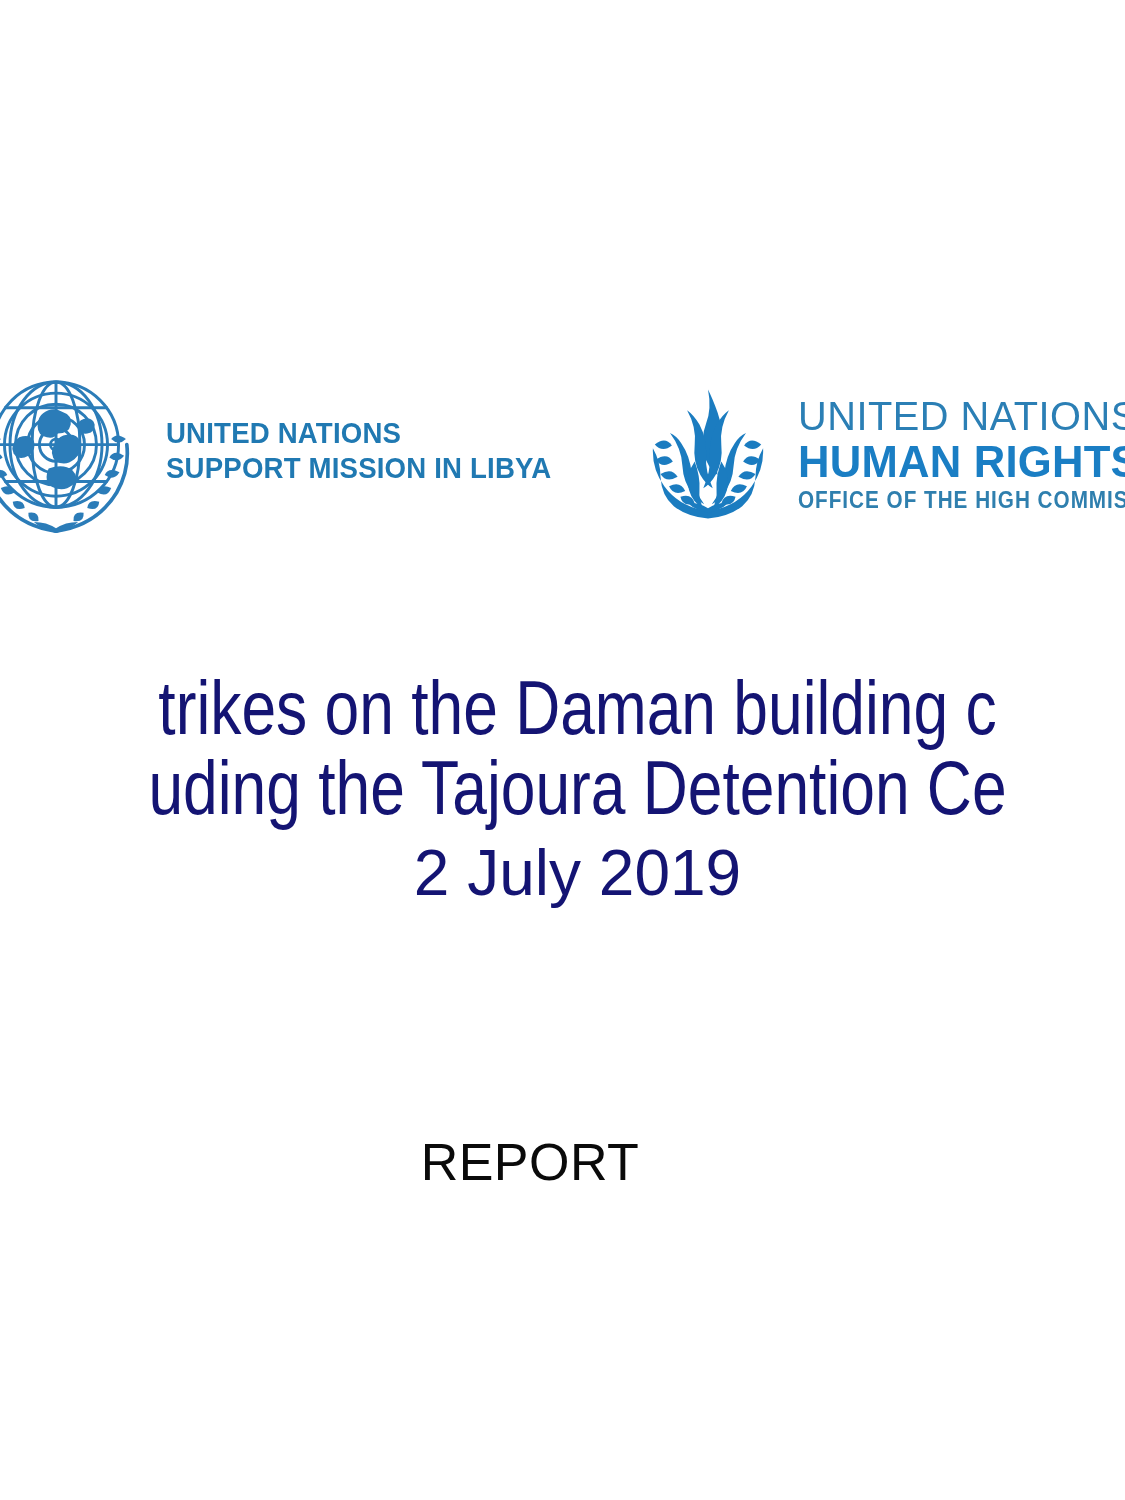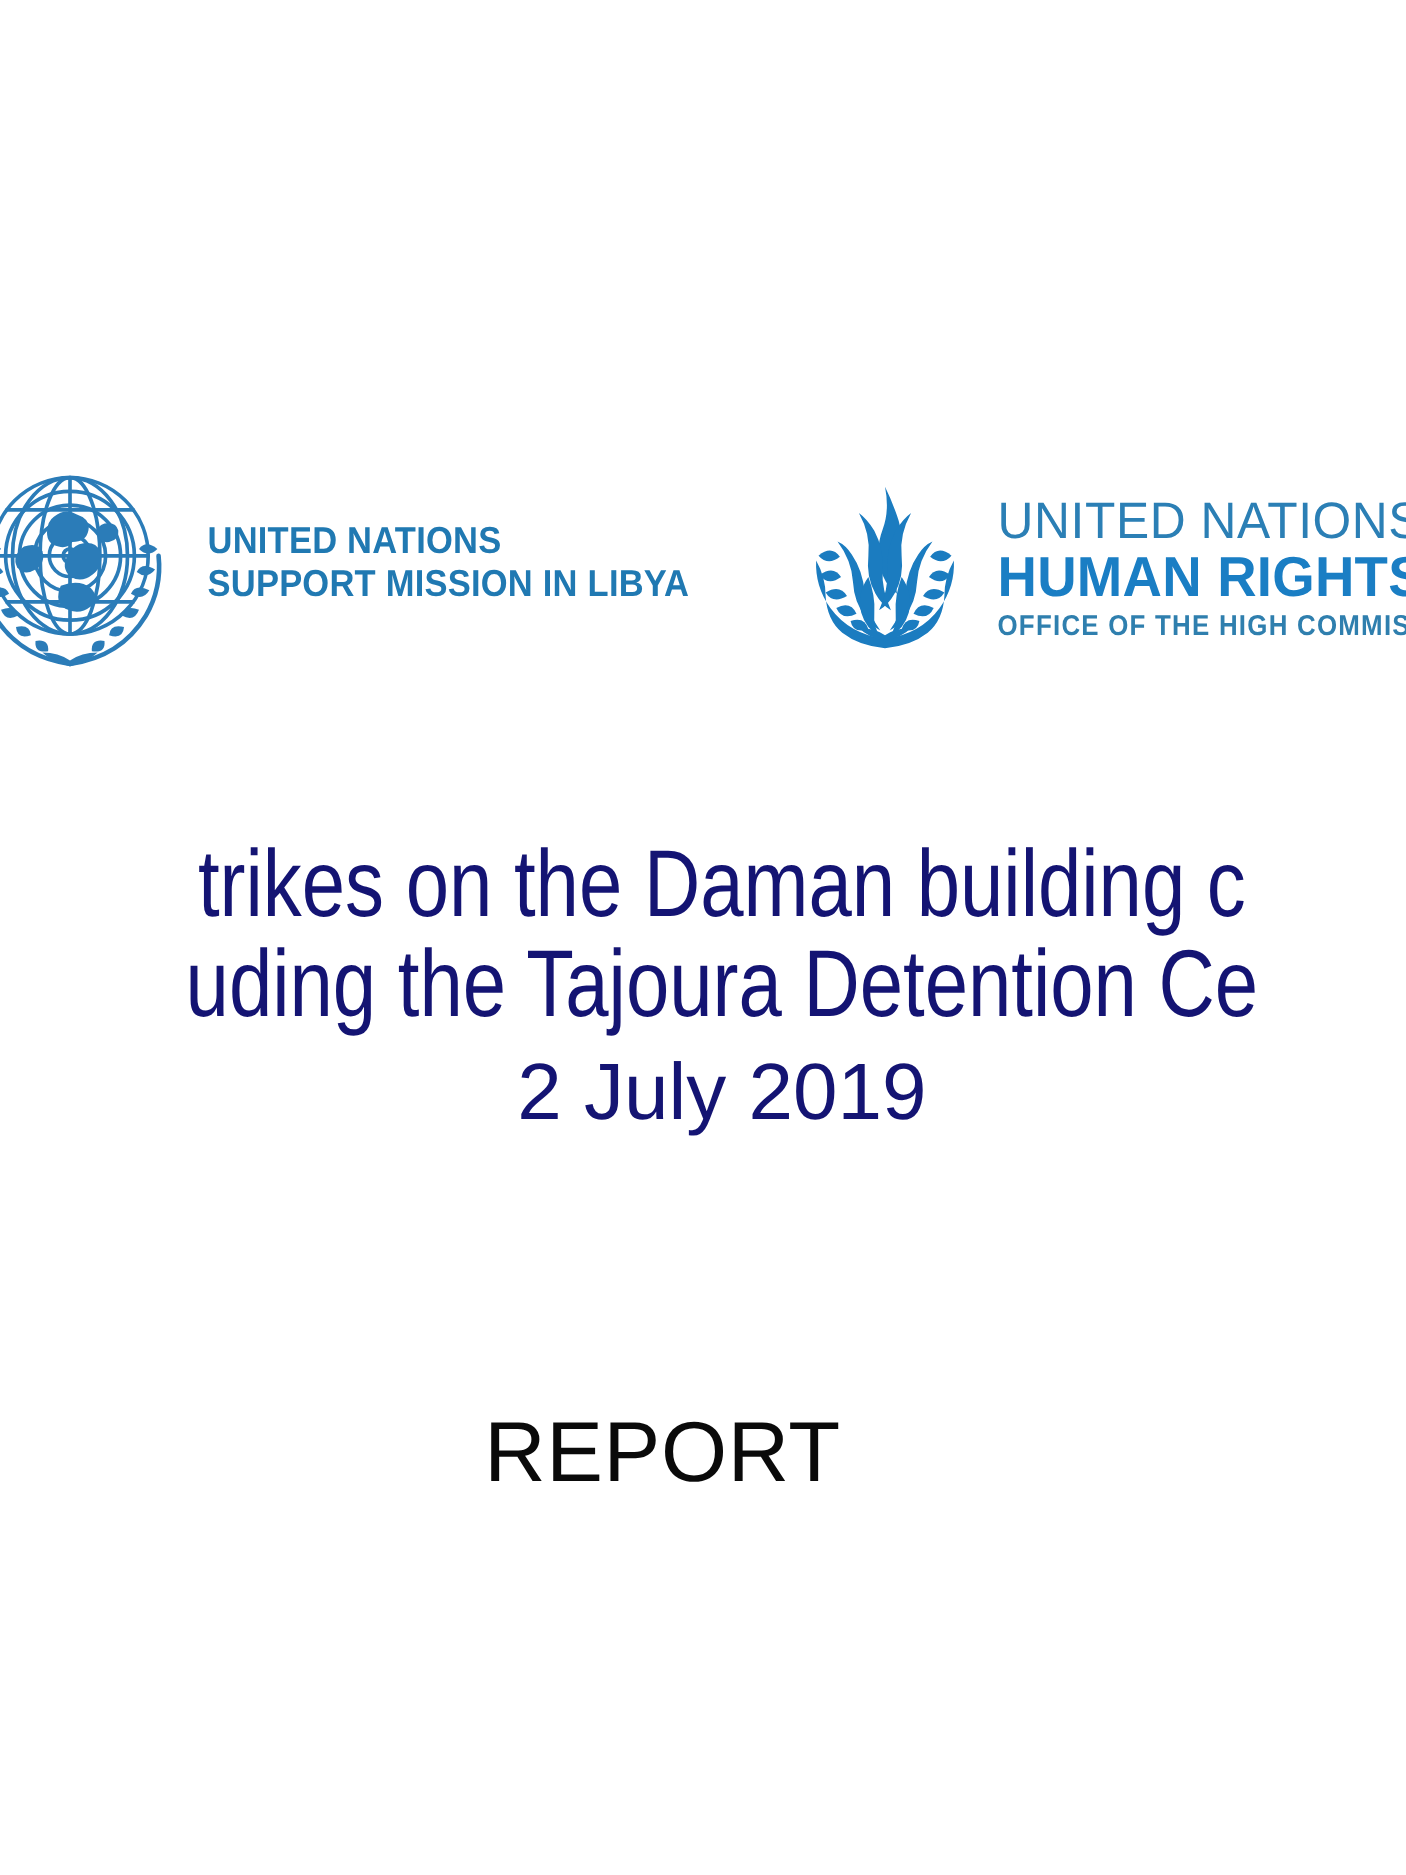--- a/index.html
+++ b/index.html
@@ -137,21 +137,21 @@
   }
 
   
   .report-label {
     position: absolute;
     left: 0;
     top: 1118px;
     width: 1060px;
     text-align: center;
     color: #0a0a0a;
-    font-size: 68px;
+    font-size: 52px;
     line-height: 88px;
     font-weight: normal;
     letter-spacing: 0.5px;
   }
 </style>
 </head>
 <body>
 
 <div class="page">
 

